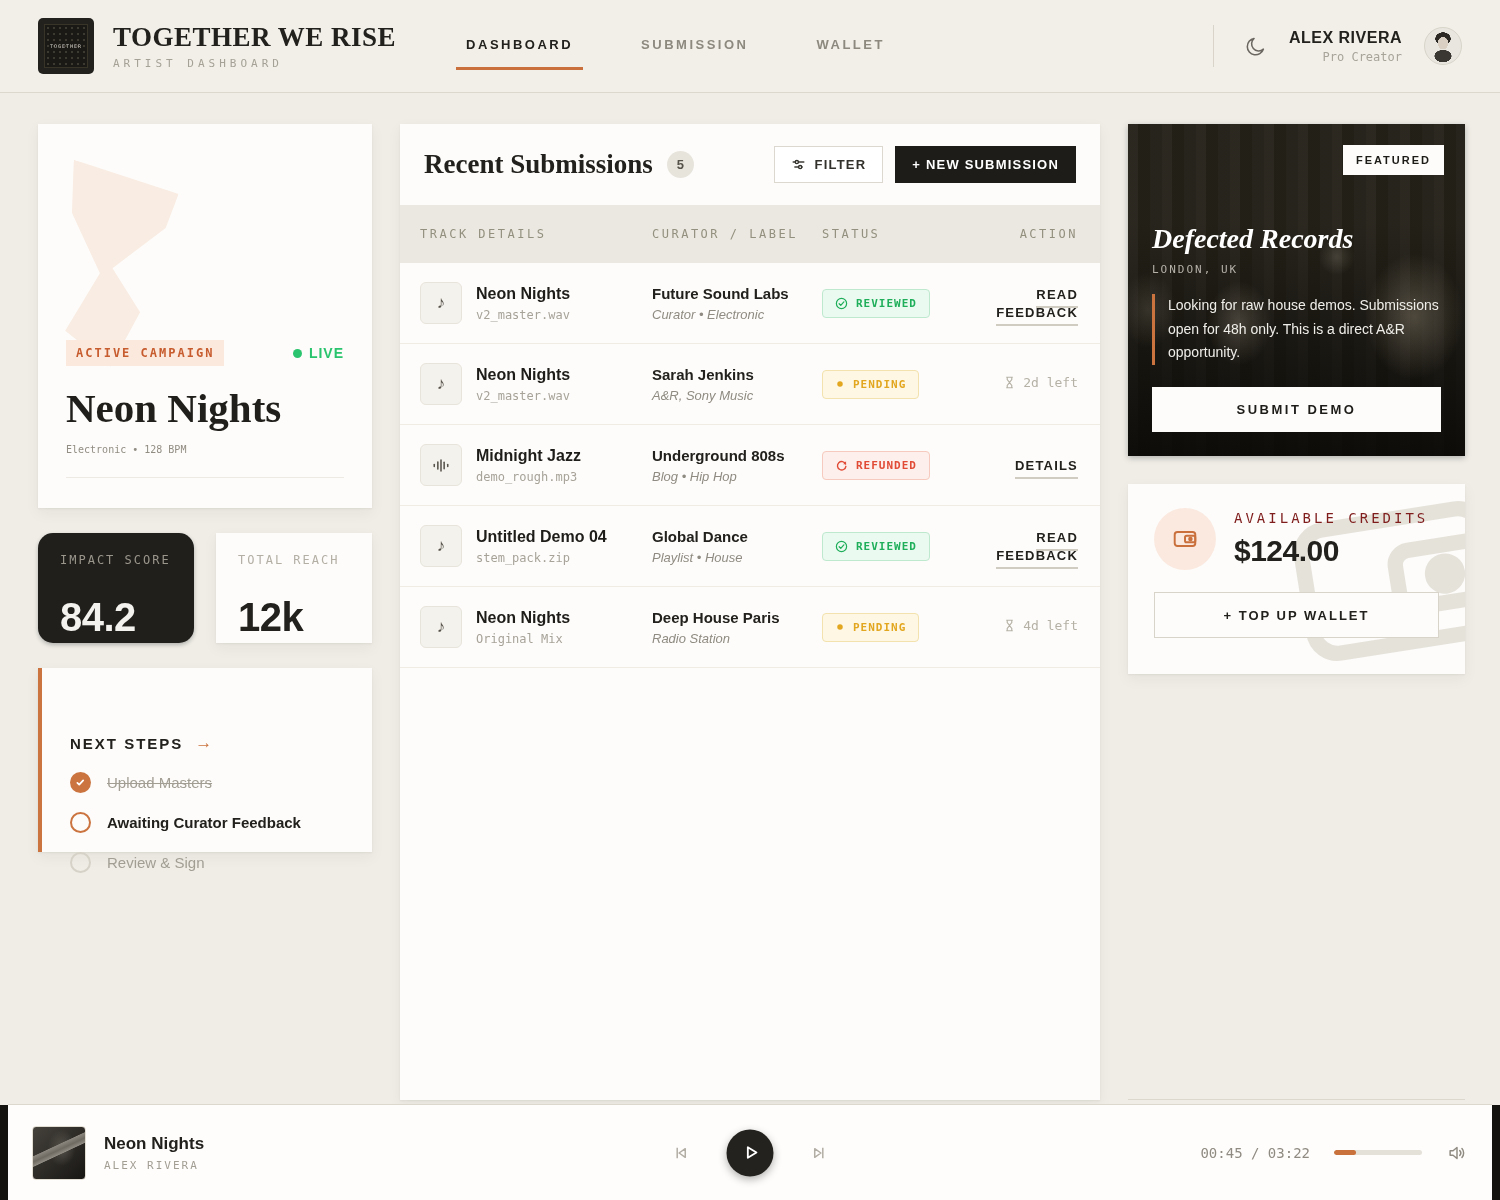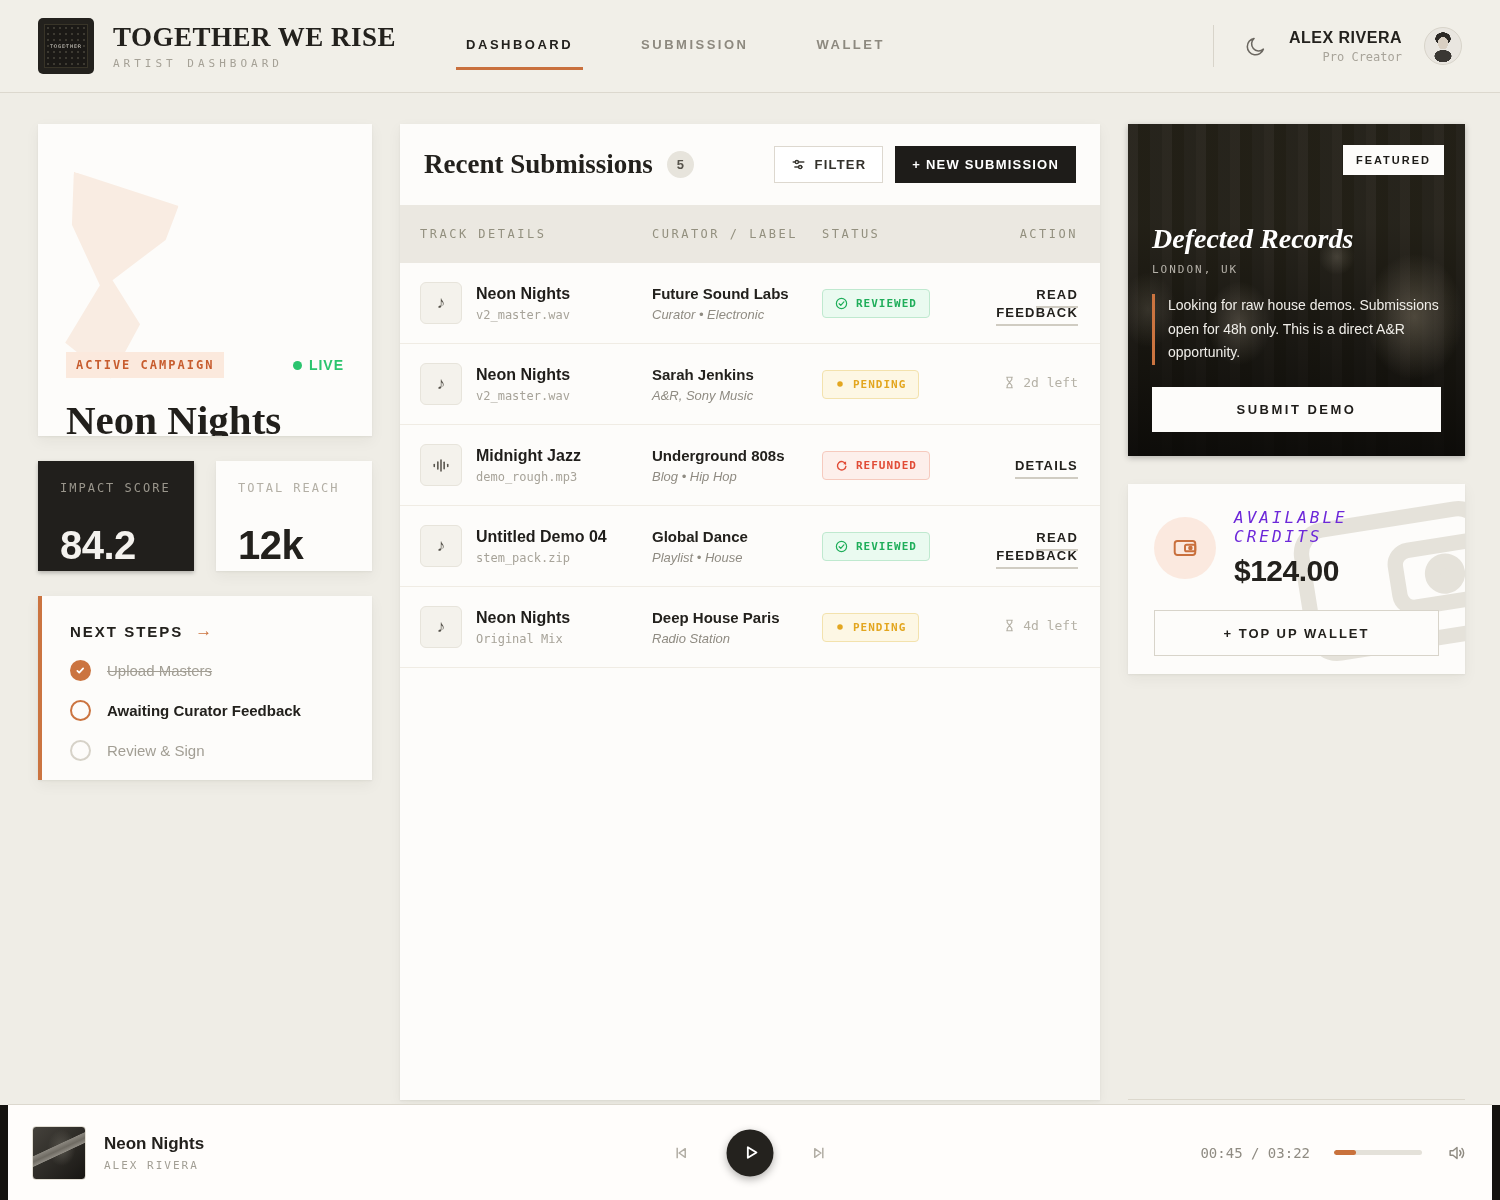--- a/index.html
+++ b/index.html
@@ -30,40 +30,40 @@
       radial-gradient(8px 10px at 50% 42%, #d9cfc2 62%, transparent 64%),
       radial-gradient(13px 11px at 50% 30%, #2c2925 58%, transparent 60%),
       #e9e6e0; cursor:pointer; }
 
   
   main { height:1012px; flex:0 0 1012px; display:flex; padding:31px 38px 0; gap:28px; }
   .card { background:#fdfcfa; box-shadow:0 1px 2px rgba(40,35,25,.06), 0 5px 14px rgba(40,35,25,.05); }
 
   
   .left-col { width:334px; flex:0 0 334px; }
-  .campaign { height:312px; padding:28px 28px 0; position:relative; overflow:hidden; }
+  .campaign { height:384px; padding:16px 28px 0; position:relative; overflow:hidden; }
   .deco-shape { position:absolute; top:30px; right:18px; width:110px; height:200px; background:#f9ece2; transform:rotate(14deg); clip-path:polygon(0 0, 100% 4%, 96% 22%, 58% 48%, 92% 66%, 78% 96%, 30% 84%, 48% 52%, 10% 26%); }
   .campaign > * { position:relative; }
   .camp-top { display:flex; align-items:center; justify-content:space-between; }
   .pill { display:inline-block; font-family:"DejaVu Sans Mono", monospace; font-size:12px; font-weight:bold; letter-spacing:2px; color:#c75c2e; background:#fbe9dd; padding:6px 10px; }
   .live { display:flex; align-items:center; gap:7px; font-size:14px; font-weight:bold; letter-spacing:1px; color:#2bc46e; }
   .live-dot { width:9px; height:9px; border-radius:50%; background:#2bc46e; }
   .camp-title { font-family:"Liberation Serif", serif; font-weight:bold; font-size:41px; margin-top:18px; color:#211f1b; }
   .camp-meta { font-family:"DejaVu Sans Mono", monospace; font-size:10px; color:#918d83; margin-top:12px; padding-bottom:22px; border-bottom:1px solid #ecead4; border-bottom-color:#eceae3; }
 
   .stats-row { display:flex; gap:22px; margin-top:25px; }
   .stat-card { width:156px; height:110px; padding:20px 22px; }
-  .stat-card.dark { background:#211f1c; box-shadow:0 2px 4px rgba(0,0,0,.25); }
+  .stat-card.dark { background:#211f1c; box-shadow:0 2px 4px rgba(0,0,0,.25);border-radius:15px; }
   .stat-label { font-family:"DejaVu Sans Mono", monospace; font-size:12px; letter-spacing:2px; color:#b3afa5; }
   .stat-card.dark .stat-label { color:#9a968c; }
   .stat-value { font-size:40px; font-weight:bold; margin-top:28px; letter-spacing:-0.5px; }
   .stat-card.dark .stat-value { color:#f4f2ee; }
 
   .next-steps { margin-top:25px; height:184px; padding:25px 28px; border-left:4px solid #cb7440; }
-  .ns-title { font-size:15px; font-weight:bold; letter-spacing:2px; display:flex; align-items:center; gap:12px; }
+  .ns-title { font-size:15px; font-weight:bold; letter-spacing:2px; display:flex; align-items:center; gap:12px;margin-top:40px; }
   .ns-arrow { color:#cb7440; font-size:17px; font-weight:normal; }
   .step { display:flex; align-items:center; gap:16px; margin-top:19px; cursor:pointer; }
   .step-ico { width:21px; height:21px; border-radius:50%; flex:0 0 21px; display:flex; align-items:center; justify-content:center; }
   .step.done .step-ico { background:#cb7440; color:#fff; }
   .step.active .step-ico { border:2.5px solid #cb7440; }
   .step.pending .step-ico { border:2px solid #d6d2c8; }
   .step-label { font-size:15px; }
   .step.done .step-label { color:#a29e94; text-decoration:line-through; }
   .step.active .step-label { font-weight:bold; color:#23211d; }
   .step.pending .step-label { color:#a29e94; }
@@ -110,21 +110,21 @@
   .feat-body { margin-top:auto; }
   .feat-title { font-family:"Liberation Serif", serif; font-style:italic; font-weight:bold; font-size:28px; }
   .feat-loc { font-family:"DejaVu Sans Mono", monospace; font-size:11px; letter-spacing:2px; color:#b5b1a9; margin-top:8px; }
   .feat-quote { border-left:3px solid #cb7440; padding-left:13px; font-size:14px; line-height:1.68; color:#f0eee9; margin-top:18px; }
   .btn-submit-demo { width:100%; margin-top:22px; background:#fdfcfa; color:#1e1c19; border:none; font-family:"Liberation Sans", sans-serif; font-size:13px; font-weight:bold; letter-spacing:2.5px; height:45px; cursor:pointer; }
 
   .credits { margin-top:28px; height:190px; padding:24px 26px; position:relative; overflow:hidden; }
   .wallet-ghost { position:absolute; right:-48px; top:-18px; color:#e5e2da; transform:rotate(-9deg); }
   .credits-top { display:flex; align-items:center; gap:18px; position:relative; }
   .wallet-circle { width:62px; height:62px; border-radius:50%; background:#fbe9df; color:#c9703d; display:flex; align-items:center; justify-content:center; flex:0 0 62px; }
-  .credits-label { font-family:"DejaVu Sans Mono", monospace; font-size:16px; letter-spacing:3px; color:#6d28d9;font-style:italic; }
+  .credits-label { font-family:"DejaVu Sans Mono", monospace; font-size:14px; letter-spacing:3px; color:#7f1d1d; }
   .credits-amount { font-size:30px; font-weight:bold; margin-top:8px; letter-spacing:-0.5px; }
   .btn-topup { width:100%; margin-top:22px; height:46px; background:#fdfcfa; border:1px solid #d8d4ca; font-family:"Liberation Sans", sans-serif; font-size:13px; font-weight:bold; letter-spacing:2px; color:#23211d; cursor:pointer; position:relative; }
   .right-col::after { content:''; margin-top:auto; border-top:1px solid #dcd8cd; }
 
   
   footer { height:95px; flex:0 0 95px; background:#14120f; }
   .player { margin:0 8px; height:95px; background:#fffdfb; box-shadow:0 -1px 0 #dcd8ce; position:relative; display:flex; align-items:center; padding:0 24px; }
   .album { width:54px; height:54px; border-radius:4px; border:1px solid #e2ded4; background:
       linear-gradient(155deg, transparent 38%, #8a867e 39%, #6e6a62 46%, #8f8b83 52%, transparent 53%),
       radial-gradient(20px 26px at 55% 40%, #55524b, transparent 70%),

